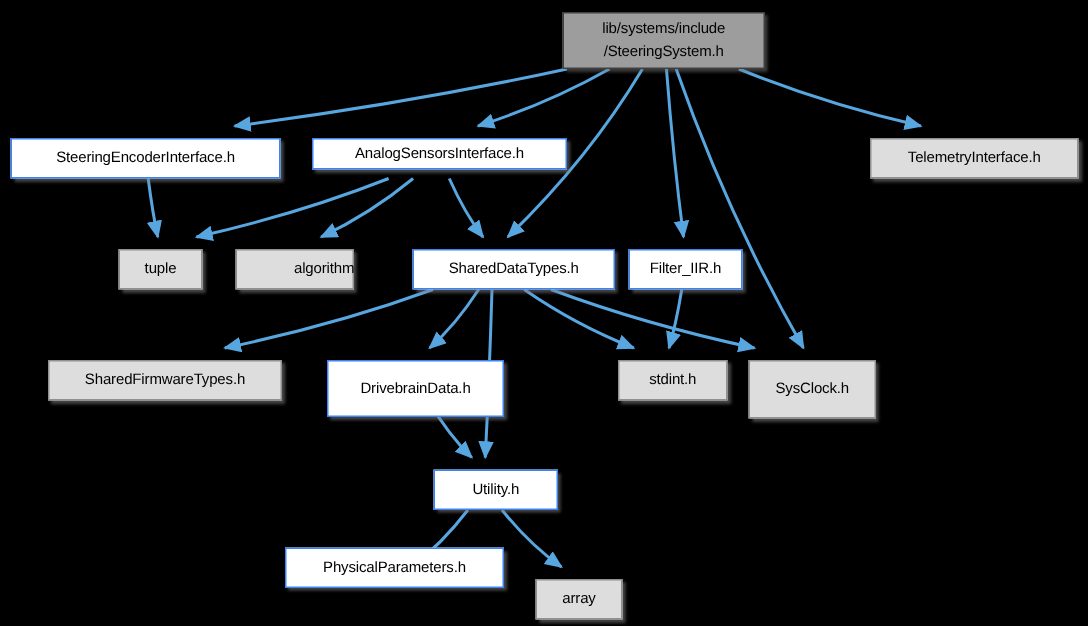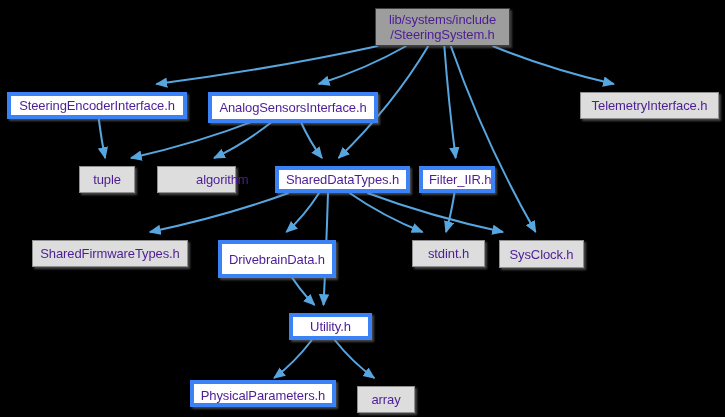--- a/index.html
+++ b/index.html
@@ -22,36 +22,36 @@
     width: 725px;
     height: 417px;
   }
   .node {
     position: absolute;
     box-sizing: border-box;
     display: flex;
     align-items: center;
     justify-content: center;
     text-align: center;
-    font-size: 13px;
+    font-size: 10px;
     line-height: 15px;
-    color: #4c1d95;
+    color: #000000;
     border: 1px solid #808080;
     box-shadow: 2px 2px 2px rgba(128,128,128,0.55);
     white-space: pre-line;
     letter-spacing: -0.1px;
   }
   .node.fill-root {
     background: #9d9d9d;
     border: 1px solid #404040;
     box-shadow: 2px 2px 2px rgba(120,120,120,0.5);
   }
   .node.fill-white {
     background: #ffffff;
-    border: 4px solid #3b82f6;
+    border: 1px solid #3b82f6;
   }
   .node.fill-gray {
     background: #dddddd;
     border: 1px solid #909090;
   }
   .node-label {
     display: block;
     width: 100%;
     padding: 0 6px;
     box-sizing: border-box;
@@ -86,27 +86,27 @@
         <path d="M454.5,193.0 Q450.6,216.5 446.0,232.0" stroke="#58a6e0" stroke-width="2" fill="none" marker-end="url(#arrowhead)"></path>
         <path d="M285.5,267.0 Q299.0,290.0 314.5,305.0" stroke="#58a6e0" stroke-width="2" fill="none" marker-end="url(#arrowhead)"></path>
         <path d="M311.9,340.0 Q294.3,363.0 274.1,378.0" stroke="#58a6e0" stroke-width="2" fill="none" marker-end="url(#arrowhead)"></path>
         <path d="M334.7,340.0 Q353.1,363.0 374.3,378.0" stroke="#58a6e0" stroke-width="2" fill="none" marker-end="url(#arrowhead)"></path>
       </g>
   </svg>
   <div id="node-layer">
       <div class="node fill-root" style="left: 375px; top: 8px; width: 135px; height: 38px;"><span class="node-label">lib/systems/include
 /SteeringSystem.h</span></div>
       <div class="node fill-white" style="left: 7px; top: 92px; width: 180px; height: 27px;"><span class="node-label">SteeringEncoderInterface.h</span></div>
-      <div class="node fill-white" style="left: 208px; top: 92px; width: 170px; height: 31px;"><span class="node-label">AnalogSensorsInterface.h</span></div>
+      <div class="node fill-white" style="left: 208px; top: 92px; width: 170px; height: 21px;"><span class="node-label">AnalogSensorsInterface.h</span></div>
       <div class="node fill-gray" style="left: 580px; top: 92px; width: 139px; height: 27px;"><span class="node-label">TelemetryInterface.h</span></div>
       <div class="node fill-gray" style="left: 79px; top: 166px; width: 56px; height: 27px;"><span class="node-label">tuple</span></div>
       <div class="node fill-gray" style="left: 157px; top: 166px; width: 79px; height: 27px; padding-left: 32px;"><span class="node-label">algorithm</span></div>
       <div class="node fill-white" style="left: 261px; top: 166px; width: 135px; height: 27px; margin-left: 14px;"><span class="node-label">SharedDataTypes.h</span></div>
       <div class="node fill-white" style="left: 419px; top: 166px; width: 76px; height: 27px;"><span class="node-label">Filter_IIR.h</span></div>
       <div class="node fill-gray" style="left: 32px; top: 240px; width: 156px; height: 27px;"><span class="node-label">SharedFirmwareTypes.h</span></div>
       <div class="node fill-white" style="left: 218px; top: 240px; width: 118px; height: 38px;"><span class="node-label">DrivebrainData.h</span></div>
       <div class="node fill-gray" style="left: 412px; top: 240px; width: 73px; height: 27px;"><span class="node-label">stdint.h</span></div>
-      <div class="node fill-gray" style="left: 499px; top: 240px; width: 85px; height: 28px;"><span class="node-label">SysClock.h</span></div>
+      <div class="node fill-gray" style="left: 499px; top: 240px; width: 85px; height: 39px;"><span class="node-label">SysClock.h</span></div>
       <div class="node fill-white" style="left: 289px; top: 313px; width: 83px; height: 27px;"><span class="node-label">Utility.h</span></div>
-      <div class="node fill-white" style="left: 190px; top: 380px; width: 146px; height: 27px; align-items: flex-end;"><span class="node-label">PhysicalParameters.h</span></div>
+      <div class="node fill-white" style="left: 190px; top: 365px; width: 146px; height: 27px;"><span class="node-label">PhysicalParameters.h</span></div>
       <div class="node fill-gray" style="left: 357px; top: 386px; width: 58px; height: 27px;"><span class="node-label">array</span></div>
     </div>
 </div>
 
 </body></html>

